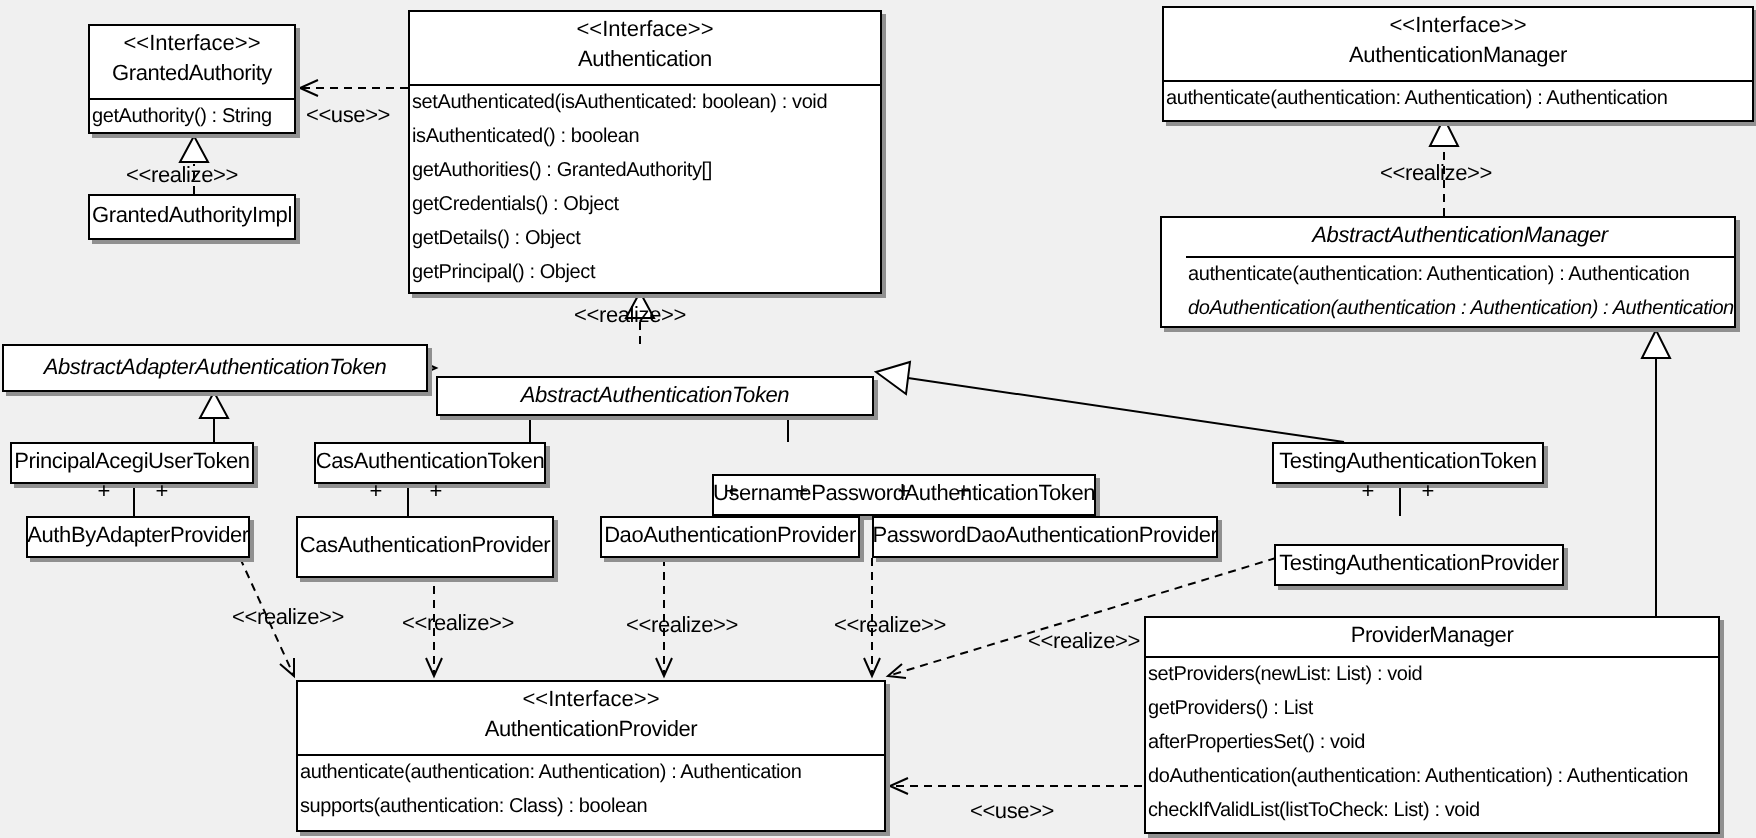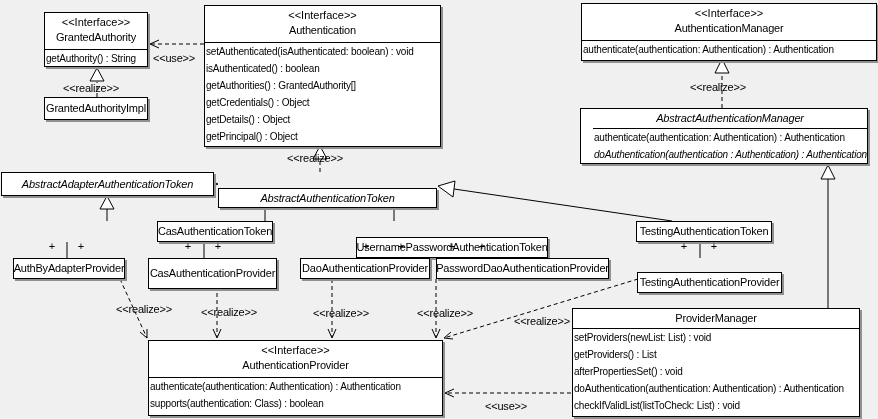--- a/index.html
+++ b/index.html
@@ -181,20 +181,23 @@
   </div>
 
   <div class="box nameonly" style="left:1px;top:172px;width:213px;height:24px;">
     <div class="cname it">AbstractAdapterAuthenticationToken</div>
   </div>
 
   <div class="box nameonly" style="left:218px;top:172px;width:219px;height:20px;margin-top:16px;">
     <div class="cname it">AbstractAuthenticationToken</div>
   </div>
 
+  <div class="box nameonly" style="left:5px;top:221px;width:122px;height:21px;">
+    <div class="cname">PrincipalAcegiUserToken</div>
+  </div>
 
   <div class="box nameonly" style="left:157px;top:221px;width:116px;height:21px;justify-content:center;">
     <div class="cname">CasAuthenticationToken</div>
   </div>
 
   <div class="box nameonly" style="left:356px;top:237px;width:192px;height:21px;">
     <div class="cname">UsernamePasswordAuthenticationToken</div>
   </div>
 
   <div class="box nameonly" style="left:636px;top:221px;width:136px;height:21px;">

